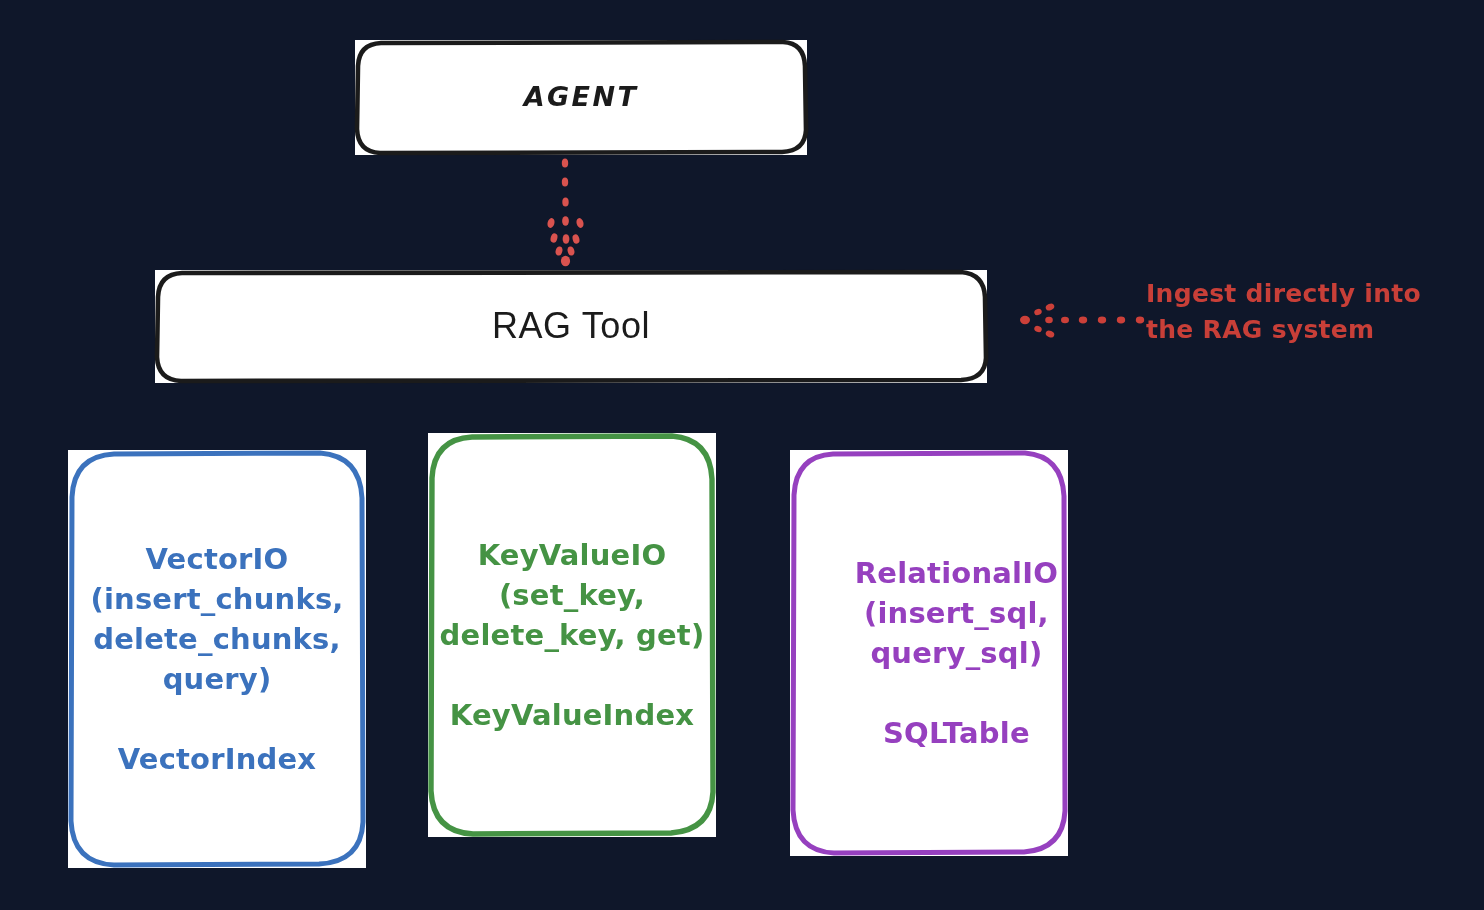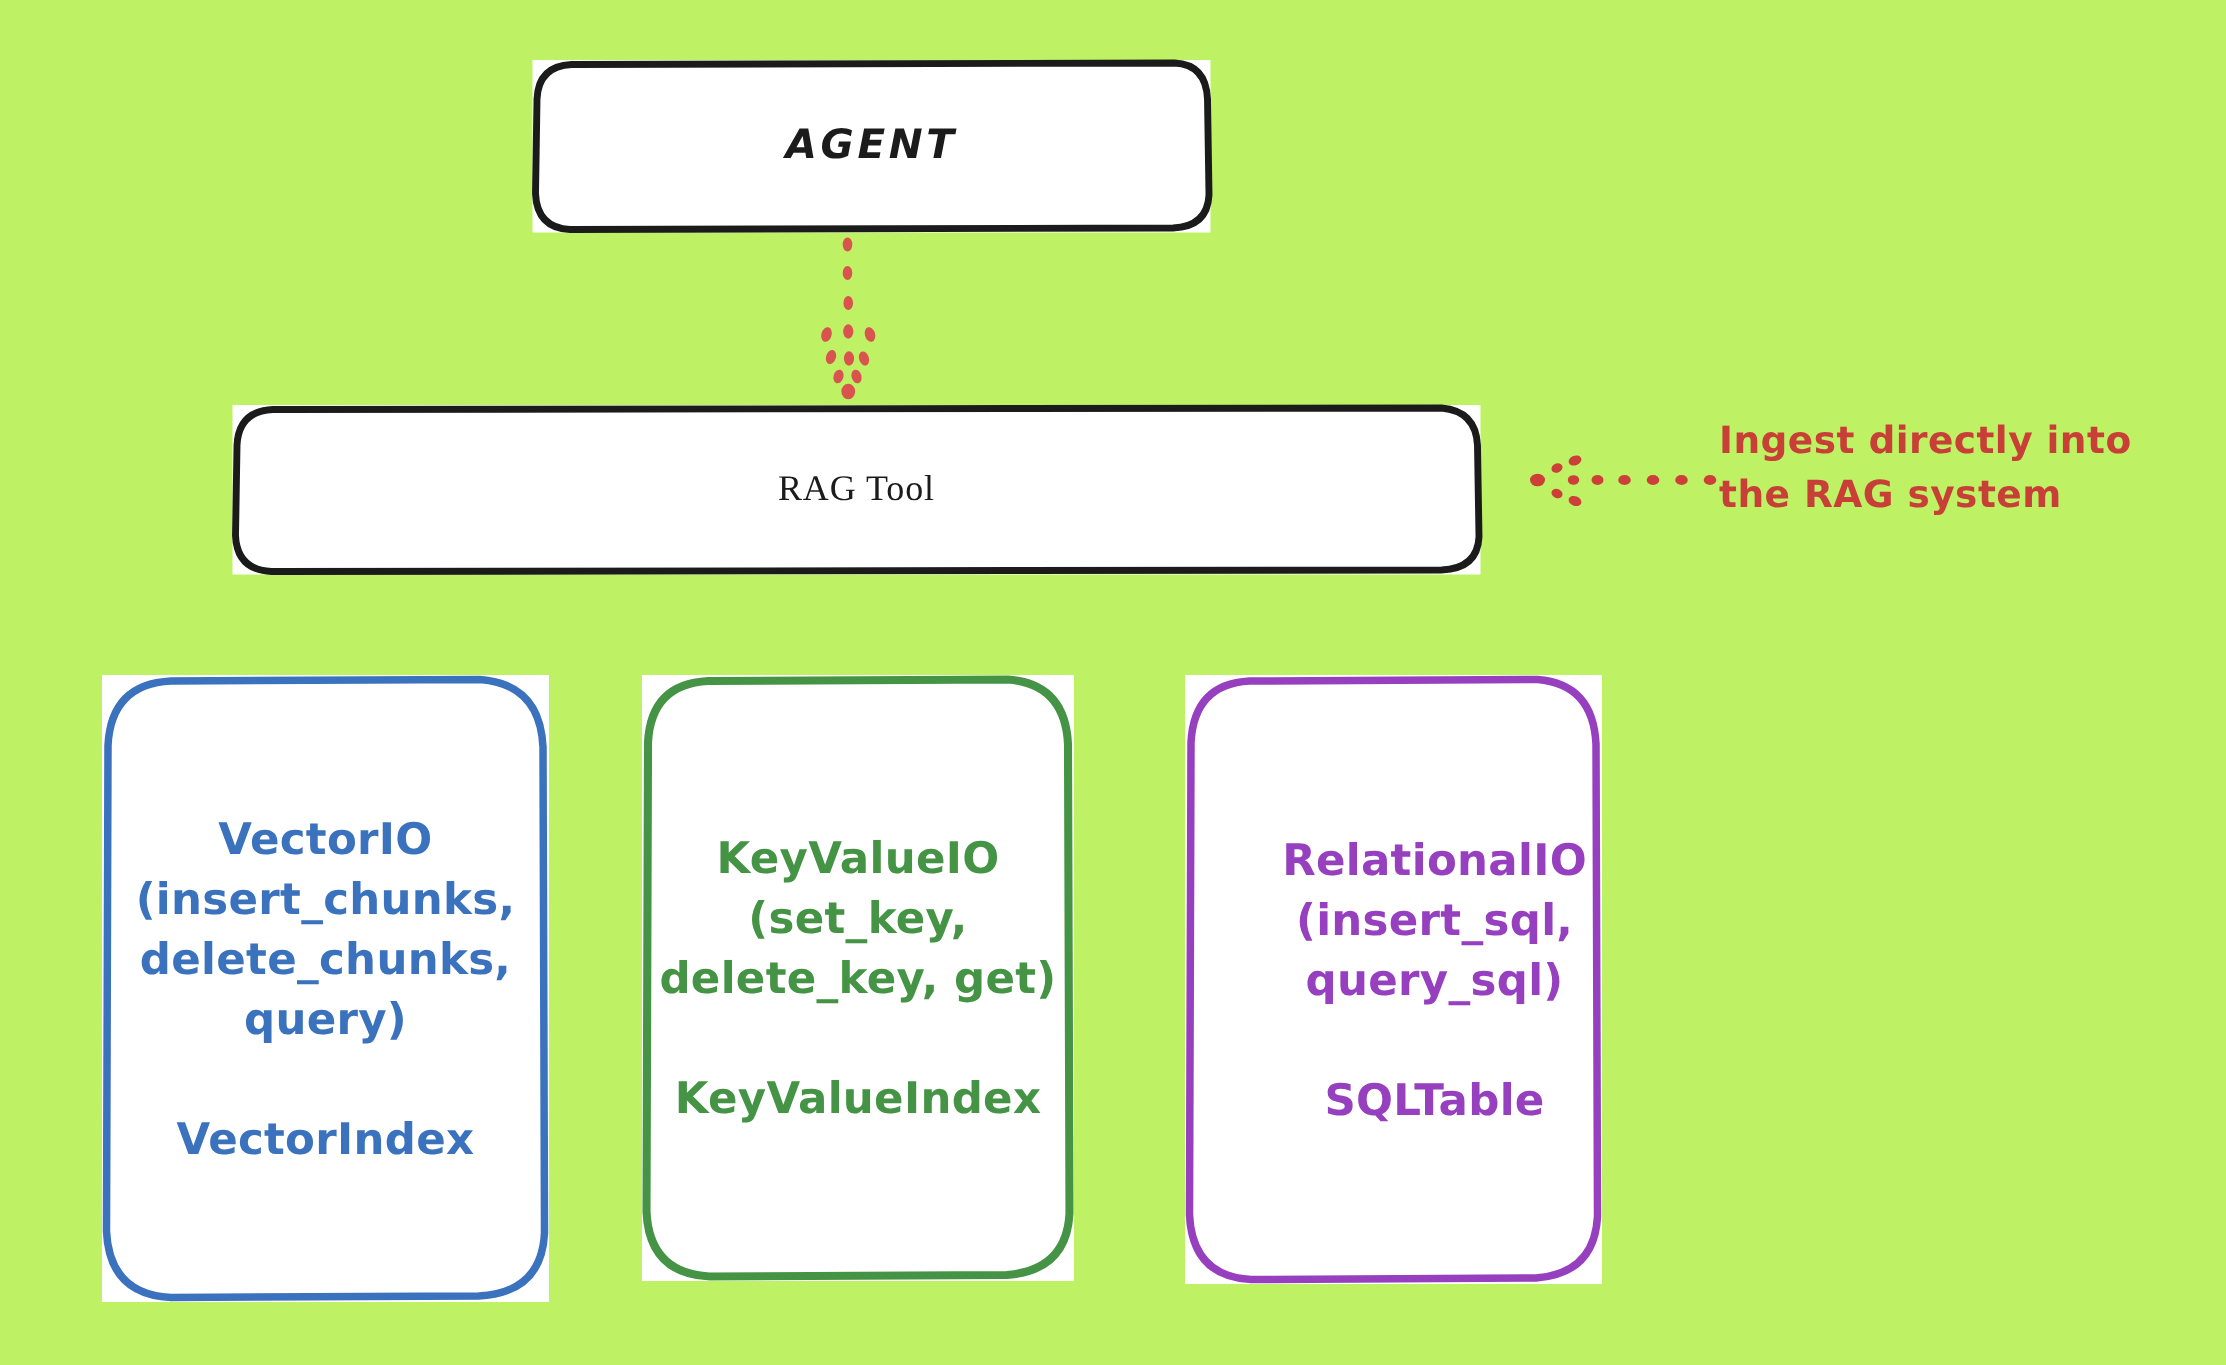--- a/index.html
+++ b/index.html
@@ -11,21 +11,21 @@
   body {
     width: 1484px;
     height: 910px;
     overflow: hidden;
     font-family: "DejaVu Sans", sans-serif;
   }
   #canvas {
     position: relative;
     width: 1484px;
     height: 910px;
-    background: #bef264;
+    background: #0f172a;
   }
 
   
   .node {
     position: absolute;
     box-sizing: border-box;
     background: #ffffff;
     display: flex;
     align-items: center;
     justify-content: center;
@@ -63,22 +63,22 @@
     letter-spacing: 2.4px;
   }
 
   #rag-tool-box {
     left: 155px;
     top: 270px;
     width: 832px;
     height: 113px;
   }
   #rag-tool-box .node-label {
-    font-family: Liberation Serif, serif;
-    font-size: 24px;
+    font-family: Liberation Sans, sans-serif;
+    font-size: 36px;
     font-weight: 500;
     color: #1b1b1b;
     letter-spacing: 0.6px;
   }
 
   
   .provider {
     padding: 0 10px;
   }
   .provider .node-label {
@@ -90,21 +90,21 @@
   #vector-io-box {
     left: 68px;
     top: 450px;
     width: 298px;
     height: 418px;
   }
   #vector-io-box .node-label { color: #3b72bd; }
 
   #key-value-io-box {
     left: 428px;
-    top: 450px;
+    top: 433px;
     width: 288px;
     height: 404px;
   }
   #key-value-io-box .node-label { color: #459344; }
 
   #relational-io-box {
     left: 790px;
     top: 450px;
     width: 278px;
     height: 406px;

